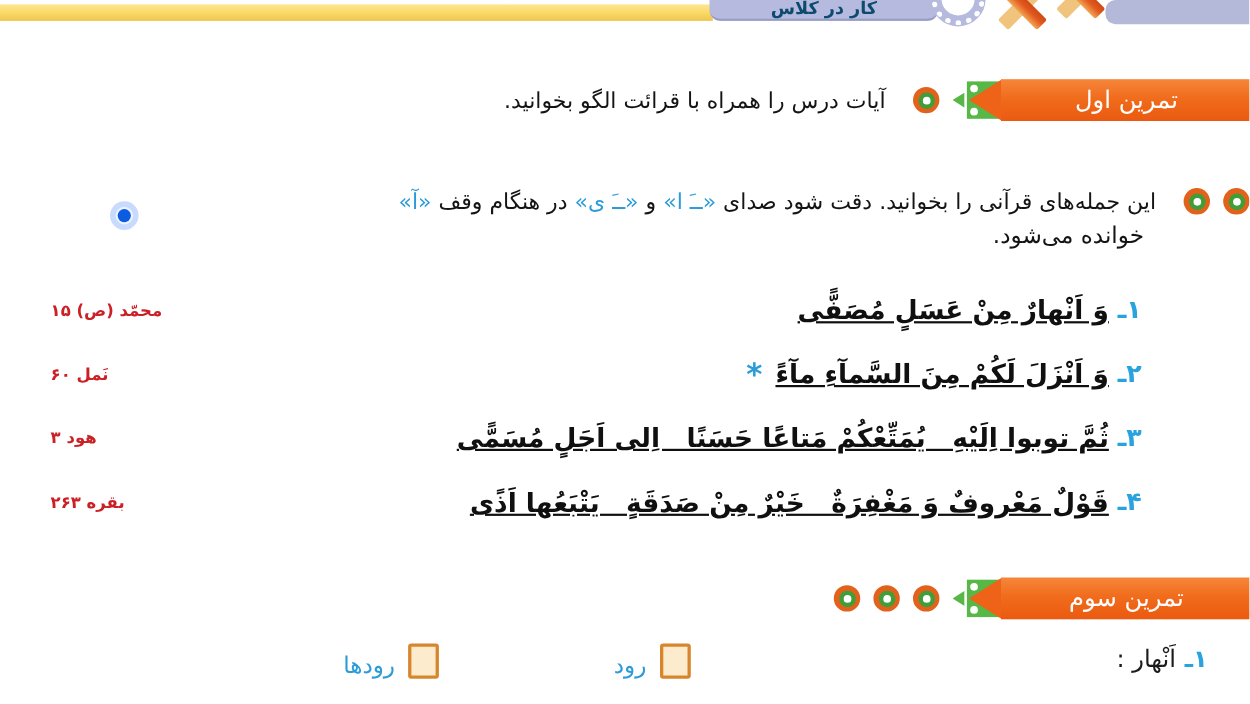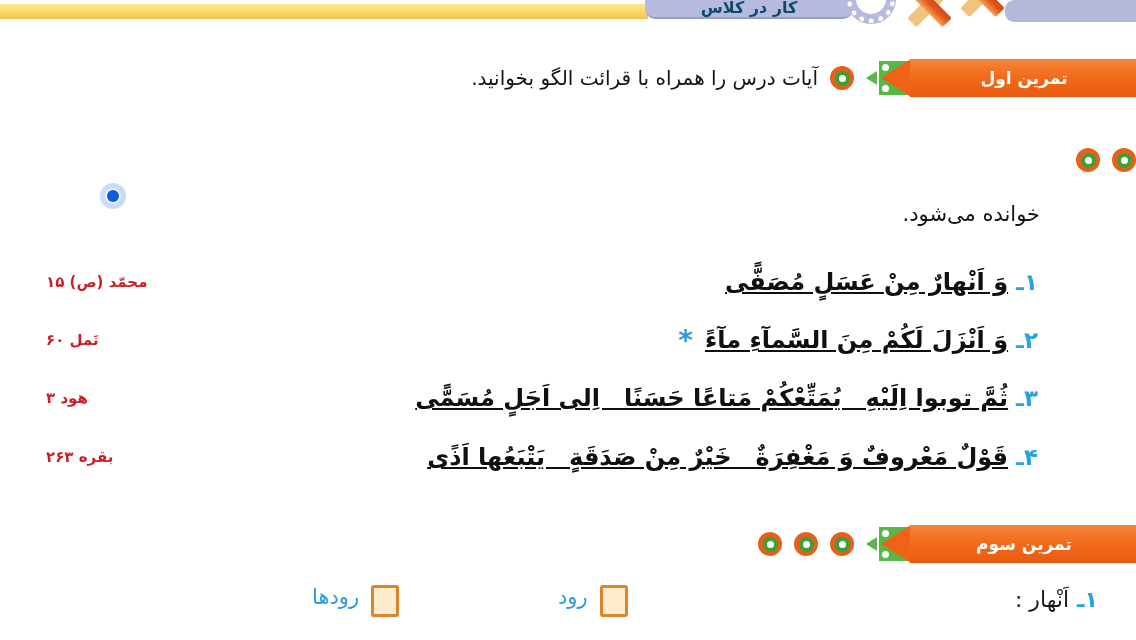--- a/index.html
+++ b/index.html
@@ -35,42 +35,42 @@
   .b-sq i{position:absolute;width:7px;height:7px;border-radius:50%;background:#fff;}
   .b-sq i:nth-child(1){left:3px;top:3px;}
   .b-sq i:nth-child(2){left:3px;bottom:3px;}
   .b-sq i:nth-child(3){right:3px;top:3px;}
   .b-sq i:nth-child(4){right:3px;bottom:3px;}
   .b-point{position:absolute;left:15px;top:3px;width:30px;height:38px;
     background:#ee6317;clip-path:polygon(100% 0,100% 100%,0 50%);}
   .b-ribbon{position:absolute;left:44px;right:-2px;top:3px;height:38px;
     background:linear-gradient(180deg,#f5863b 0%,#f16c1c 45%,#ea5a10 100%);
     display:flex;align-items:center;justify-content:center;}
-  .b-label{color:#fff;font-size:17px;font-weight:bold;letter-spacing:0;}
+  .b-label{color:#fff;font-size:22px;font-weight:normal;letter-spacing:0;}
   
   .dot{width:24px;height:24px;border-radius:50%;background:#e2621c;flex:0 0 24px;
     display:grid;place-items:center;}
   .dot b{width:7px;height:7px;border-radius:50%;background:#fff;border:4px solid #3f9e38;display:block;}
-  .instr{margin:0;font-size:20px;color:#141414;white-space:nowrap;line-height:44px;}
+  .instr{margin:13px;font-size:20px;color:#141414;white-space:nowrap;line-height:44px;}
   .blue{color:#2b9cd8;}
   .line2{position:absolute;right:96px;top:202px;font-size:21px;color:#141414;}
   
   .verse{position:absolute;left:0;width:1136px;height:56px;display:flex;align-items:center;
     padding:0;box-sizing:border-box;}
   .verse .vwrap{margin-right:98px;display:flex;align-items:center;gap:8px;}
   .vnum{color:#29a3dd;font-size:23px;font-weight:bold;}
   .vtext{font-size:24px;font-weight:bold;color:#101010;white-space:nowrap;text-decoration:underline;}
   .vstar{color:#2b9cd8;font-size:28px;font-weight:bold;margin-right:4px;}
   .vref{position:absolute;left:46px;color:#cb2026;font-size:15px;font-weight:bold;}
   
   .qrow{position:absolute;left:0;top:583px;width:1136px;height:52px;}
   .qlabel{position:absolute;right:38px;top:4px;display:flex;align-items:center;gap:8px;
     font-size:22px;}
   .qlabel .num{color:#29a3dd;font-weight:bold;}
-  .opt{position:absolute;top:2px;display:flex;align-items:flex-start;gap:12px;direction:rtl;}
+  .opt{position:absolute;top:2px;display:flex;align-items:flex-end;gap:12px;direction:rtl;}
   .opt1{left:558px;}
   .opt2{left:312px;}
   .chk{width:28px;height:32px;background:#fceccd;border:3px solid #d8862e;border-radius:3px;
     box-sizing:border-box;cursor:pointer;}
   .optlabel{color:#2b9cd8;font-size:21px;}
   
   .cursor{position:absolute;left:100px;top:183px;width:26px;height:26px;border-radius:50%;
     background:rgba(110,160,255,0.38);display:grid;place-items:center;z-index:9;}
   .cursor i{width:12px;height:12px;border-radius:50%;background:#0b5ce0;
     box-shadow:0 0 0 2px rgba(255,255,255,0.65);display:block;}
@@ -115,20 +115,21 @@
     <p class="instr">آیات درس را همراه با قرائت الگو بخوانید.</p>
   </div>
 
   <div class="exrow" style="top:148px;">
     <span class="dot">
         <b></b>
       </span>
     <span class="dot">
         <b></b>
       </span>
+    <p class="instr"><span>این جمله‌های قرآنی را بخوانید. دقت شود صدای </span><span class="blue">«ــَ ا»</span><span> و </span><span class="blue">«ــَ ی»</span><span> در هنگام وقف </span><span class="blue">«آ»</span></p>
   </div>
   <div class="line2">خوانده می‌شود.</div>
 
   <div class="cursor">
       <i></i>
     </div>
 
   <div class="verse" style="top:254px;">
     <div class="vwrap">
       <span class="vnum">۱ـ</span>

